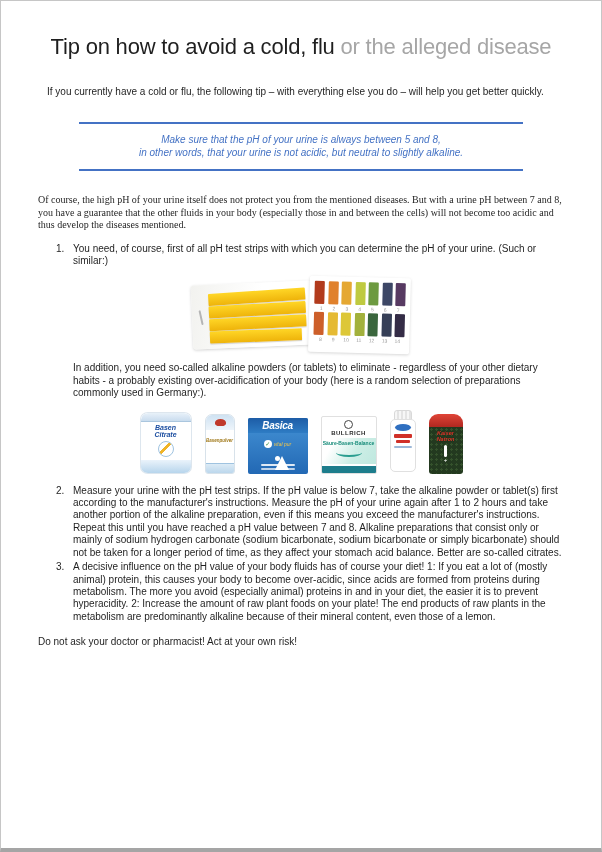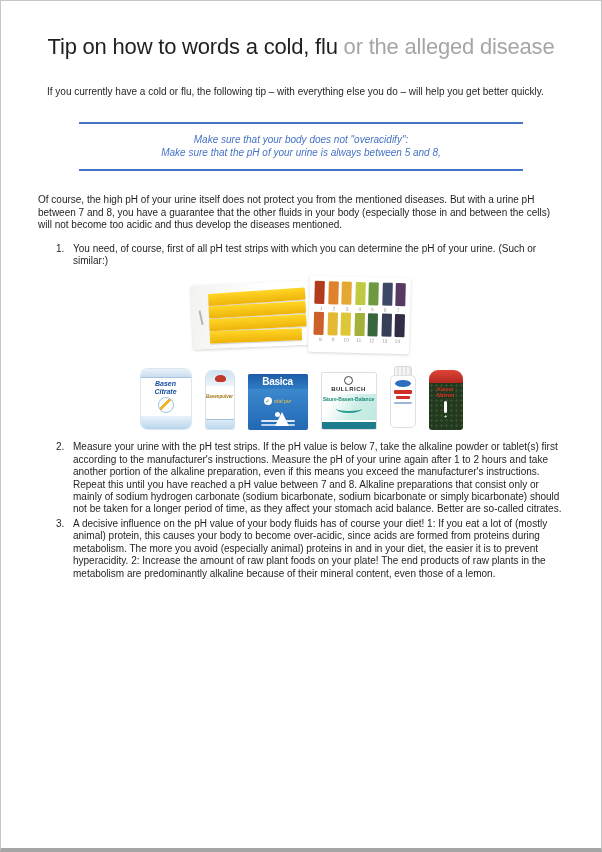--- a/index.html
+++ b/index.html
@@ -42,21 +42,21 @@
     padding:9px 4px 10px;
     text-align:center;
   }
   .callout p{
     margin:0;
     font-size:10px;line-height:13px;
     font-style:italic;
     color:var(--accent-blue);
   }
   
-  .body-par{margin:23px 0 0;}
+  .body-par{margin:23px 0 0;font-family:Liberation Serif, serif;}
   
   .list-item{display:flex;margin:11px 0 0;padding-left:18px;}
   .list-item .num{flex:0 0 17px;font-size:10px;line-height:12.4px;}
   .list-item .li-text{flex:1;font-size:10px;line-height:12.4px;}
   .list-item.tight{margin-top:2px;}
   
   .strips-photo{position:relative;width:222px;height:82px;margin:7px auto 0;}
   .booklet{
     position:absolute;left:2px;top:9px;width:120px;height:64px;
     background:linear-gradient(100deg,#f2f2ef,#ffffff 55%);
@@ -99,21 +99,21 @@
   .p1-wave{position:absolute;bottom:0;left:0;right:0;height:13px;background:linear-gradient(180deg,#eaf3fb,#b7d5ec);}
   
   .p-can{width:30px;height:60px;background:#fff;border:1px solid #d8e2ea;border-radius:7px 7px 3px 3px;overflow:hidden;}
   .can-top{height:15px;background:linear-gradient(180deg,#cfe2f2,#eef5fb);position:relative;}
   .can-blob{position:absolute;left:50%;top:4px;width:11px;height:7px;margin-left:-5px;background:#c0392b;border-radius:50% 50% 40% 40%;}
   .p2-name{margin-top:8px;text-align:center;font-size:4.5px;font-weight:bold;font-style:italic;color:#a07818;}
   .can-band{position:absolute;bottom:0;left:0;right:0;height:9px;background:linear-gradient(180deg,#dcebf6,#bcd7ec);border-top:1px solid #9fc3e0;}
   
   .p-box-blue{width:60px;height:56px;background:linear-gradient(180deg,#4593d6,#2268b4);border-radius:2px;overflow:hidden;text-align:center;}
   .p3-band{height:15px;background:linear-gradient(180deg,#1d5ca6,#2e7cc4);}
-  .p3-name{font-size:10px;line-height:15px;font-weight:bold;color:#ffffff;letter-spacing:-0.3px;}
+  .p3-name{font-size:10px;line-height:15px;font-weight:bold;font-style:italic;color:#ffffff;letter-spacing:-0.3px;}
   .p3-check{display:inline-block;width:8px;height:8px;background:#fff;border-radius:50%;font-size:6px;line-height:8px;color:#2e8b3a;vertical-align:middle;}
   .p3-sub{display:inline-block;margin-left:2px;font-size:5px;font-style:italic;color:#f3c64a;vertical-align:middle;}
   .p3-fig{width:5px;height:5px;background:#fff;border-radius:50%;margin:3px auto 0;}
   .p3-fig::after{content:"";display:block;width:0;height:0;margin:1px auto 0;border-left:7px solid transparent;border-right:7px solid transparent;border-top:14px solid #ffffff;transform:rotate(180deg);}
   .p3-lines{margin:3px auto 0;width:34px;height:2px;background:rgba(255,255,255,.85);border-radius:1px;box-shadow:0 4px 0 rgba(255,255,255,.7);}
   
   .p-box-white{width:56px;height:58px;background:#fff;border:1px solid #e0e0e0;border-radius:2px;overflow:hidden;text-align:center;}
   .p4-crest{width:9px;height:9px;margin:3px auto 1px;border:1px solid #444;border-radius:50%;box-sizing:border-box;}
   .p4-name{font-size:6px;font-weight:bold;letter-spacing:.5px;color:#2a2a2a;}
   .p4-label{margin-top:2px;height:24px;background:linear-gradient(120deg,#ffffff 20%,#cdeee6 60%,#bfe8df);padding-top:2px;}
@@ -135,29 +135,29 @@
   .p6-name{margin-top:3px;font-size:5.5px;line-height:6px;font-weight:bold;font-style:italic;color:#e23a2e;text-shadow:0 0 1px #0c160a;}
   .p6-fig{width:3px;height:12px;background:#fff;margin:3px auto 0;border-radius:2px;}
   .p6-plus{font-size:6px;line-height:6px;color:#fff;}
   
   .closing{margin:13px 0 0;}
 </style>
 </head>
 <body>
 
 <div class="page">
-  <h1 class="title"><span class="t-black">Tip on how to words a cold, flu</span> <span class="t-gray">or the alleged disease</span><br></h1>
+  <h1 class="title"><span class="t-black">Tip on how to avoid a cold, flu</span> <span class="t-gray">or the alleged disease</span><br></h1>
 
   <div class="content">
 
     <p class="para intro">If you currently have a cold or flu, the following tip – with everything else you do – will help you get better quickly.</p>
 
     <div class="callout">
-      <p>Make sure that your body does not "overacidify":</p>
       <p>Make sure that the pH of your urine is always between 5 and 8,</p>
+      <p>in other words, that your urine is not acidic, but neutral to slightly alkaline.</p>
     </div>
 
     <p class="para body-par">Of course, the high pH of your urine itself does not protect you from the mentioned diseases. But with a urine pH between 7 and 8, you have a guarantee that the other fluids in your body (especially those in and between the cells) will not become too acidic and thus develop the diseases mentioned.</p>
 
     <div class="list-item">
       <span class="num">1.</span>
       <span class="li-text">You need, of course, first of all pH test strips with which you can determine the pH of your urine. (Such or similar:)</span>
     </div>
 
     <div class="strips-photo">
@@ -201,20 +201,21 @@
             <span>9</span>
             <span>10</span>
             <span>11</span>
             <span>12</span>
             <span>13</span>
             <span>14</span>
           </div>
       </div>
     </div>
 
+    <p class="para alk-par">In addition, you need so-called alkaline powders (or tablets) to eliminate - regardless of your other dietary habits - a probably existing over-acidification of your body (here is a random selection of preparations commonly used in Germany:).</p>
 
     <div class="products">
 
       <div class="product p-tub">
         <div class="tub-lid"></div>
         <div class="p1-name"><span>Basen</span><br><span>Citrate</span></div>
         <div class="p1-emblem"></div>
         <div class="p1-wave"></div>
       </div>
 
@@ -269,15 +270,16 @@
     <div class="list-item">
       <span class="num">2.</span>
       <span class="li-text">Measure your urine with the pH test strips. If the pH value is below 7, take the alkaline powder or tablet(s) first according to the manufacturer's instructions. Measure the pH of your urine again after 1 to 2 hours and take another portion of the alkaline preparation, even if this means you exceed the manufacturer's instructions. Repeat this until you have reached a pH value between 7 and 8. Alkaline preparations that consist only or mainly of sodium hydrogen carbonate (sodium bicarbonate, sodium bicarbonate or simply bicarbonate) should not be taken for a longer period of time, as they affect your stomach acid balance. Better are so-called citrates.</span>
     </div>
 
     <div class="list-item tight">
       <span class="num">3.</span>
       <span class="li-text">A decisive influence on the pH value of your body fluids has of course your diet! 1: If you eat a lot of (mostly animal) protein, this causes your body to become over-acidic, since acids are formed from proteins during metabolism. The more you avoid (especially animal) proteins in and in your diet, the easier it is to prevent hyperacidity. 2: Increase the amount of raw plant foods on your plate! The end products of raw plants in the metabolism are predominantly alkaline because of their mineral content, even those of a lemon.</span>
     </div>
 
+    <p class="para closing">Do not ask your doctor or pharmacist! Act at your own risk!</p>
 
   </div>
 </div>
 
 </body></html>

